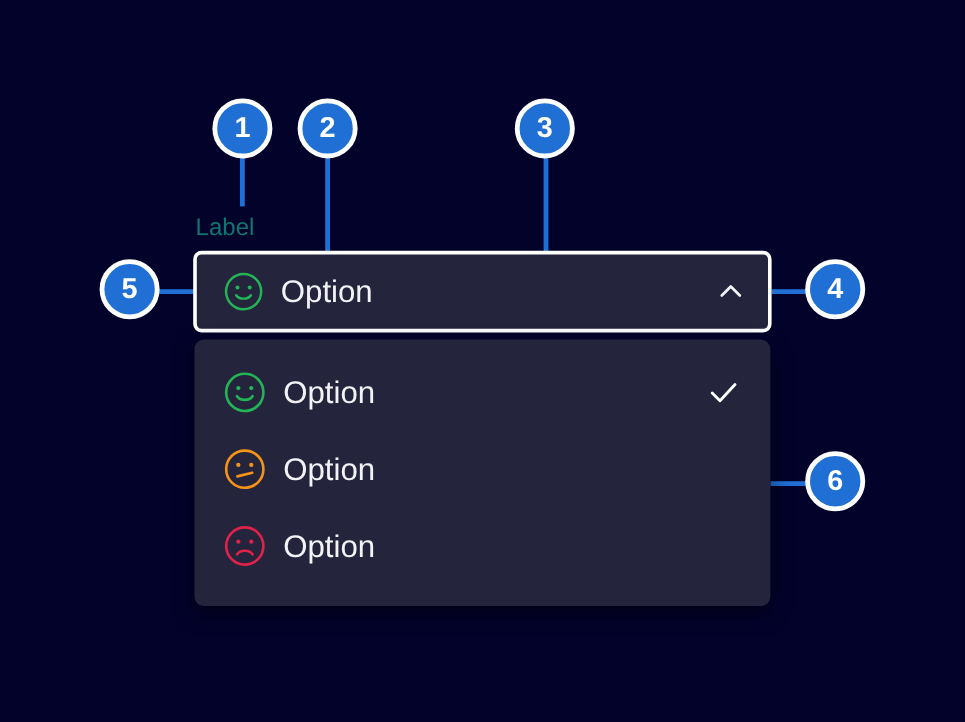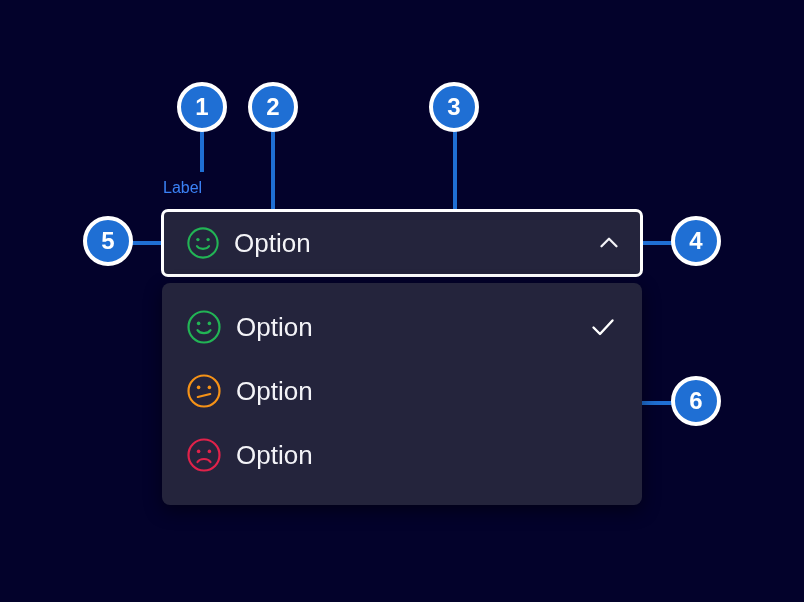--- a/index.html
+++ b/index.html
@@ -50,22 +50,22 @@
     justify-content: center;
     line-height: 1;
     letter-spacing: 0;
   }
 
   
   .field-label {
     position: absolute;
     left: 163px;
     top: 178px;
-    font-size: 16px;
-    color: #3b82f6;
+    font-size: 20px;
+    color: #0f766e;
     line-height: 1.2;
     white-space: nowrap;
   }
 
   
   .select-control {
     position: absolute;
     left: 161px;
     top: 209px;
     width: 482px;

